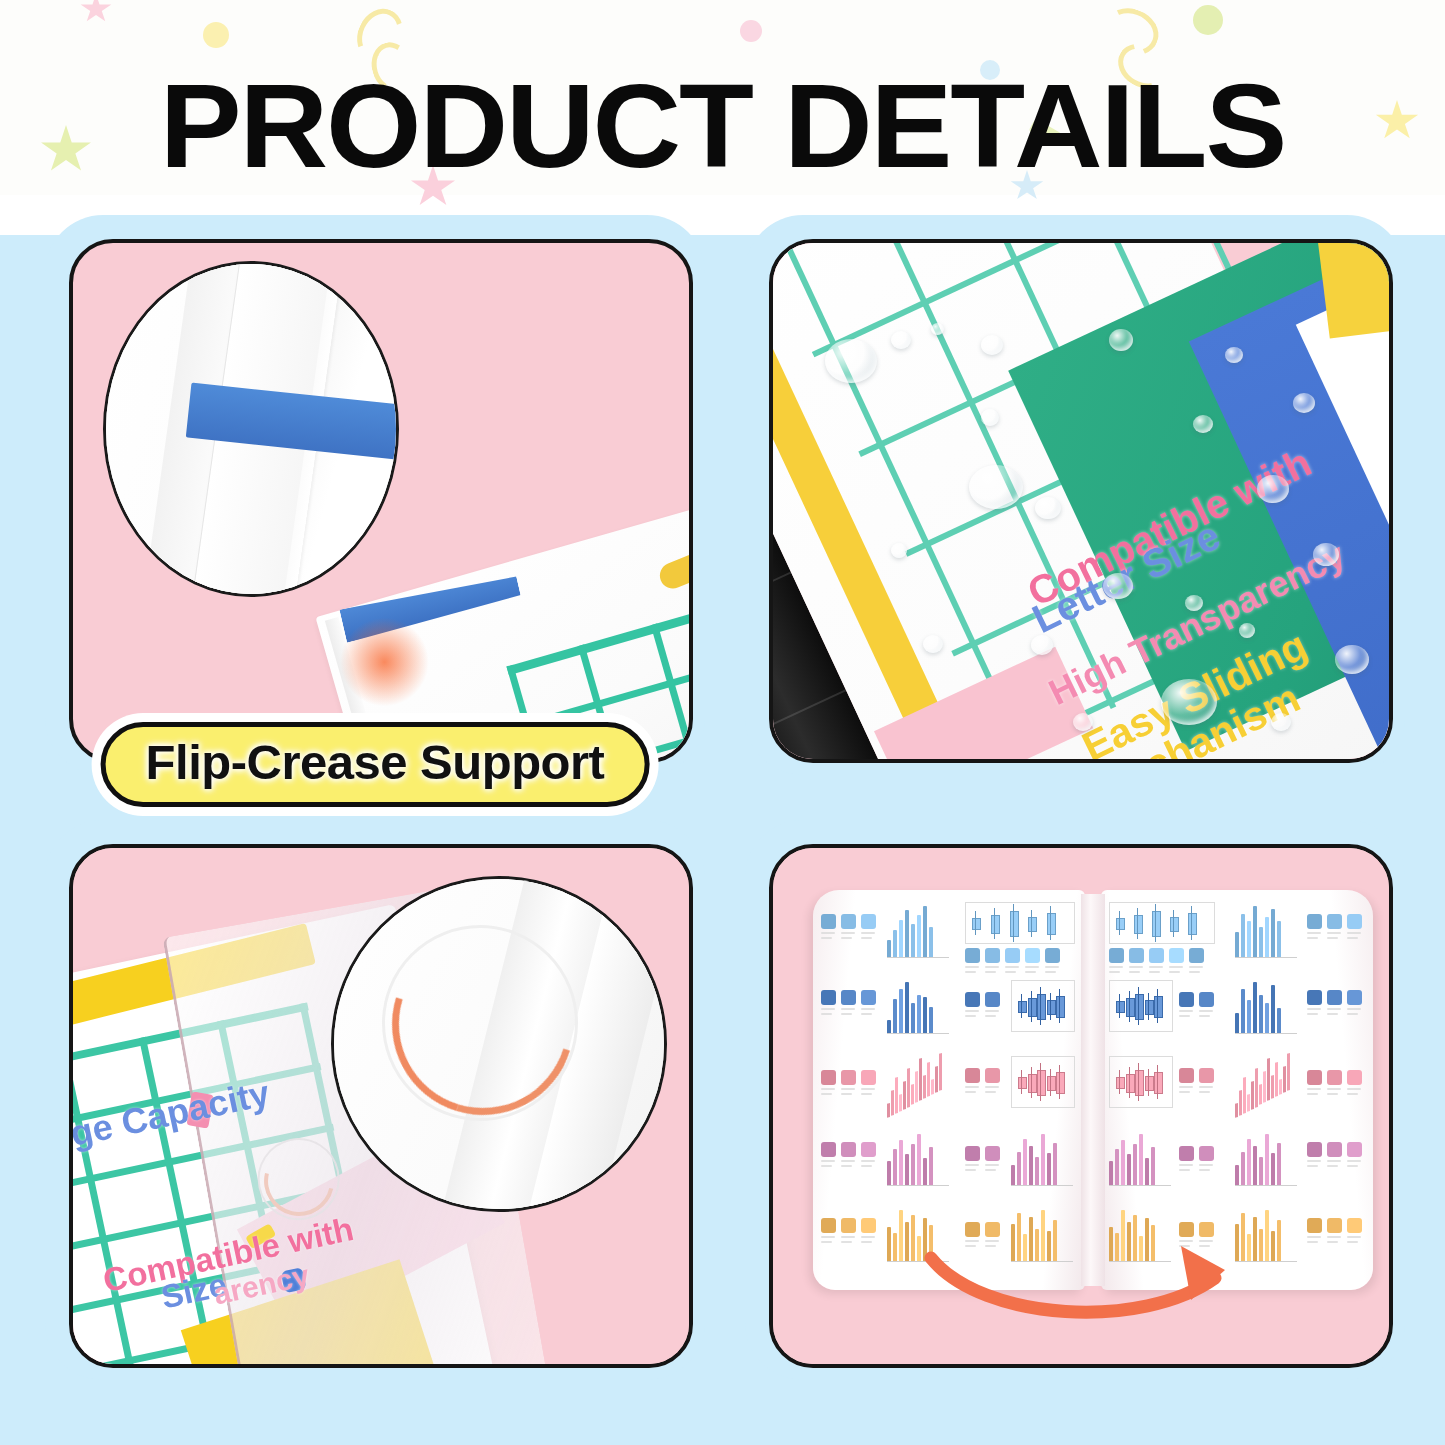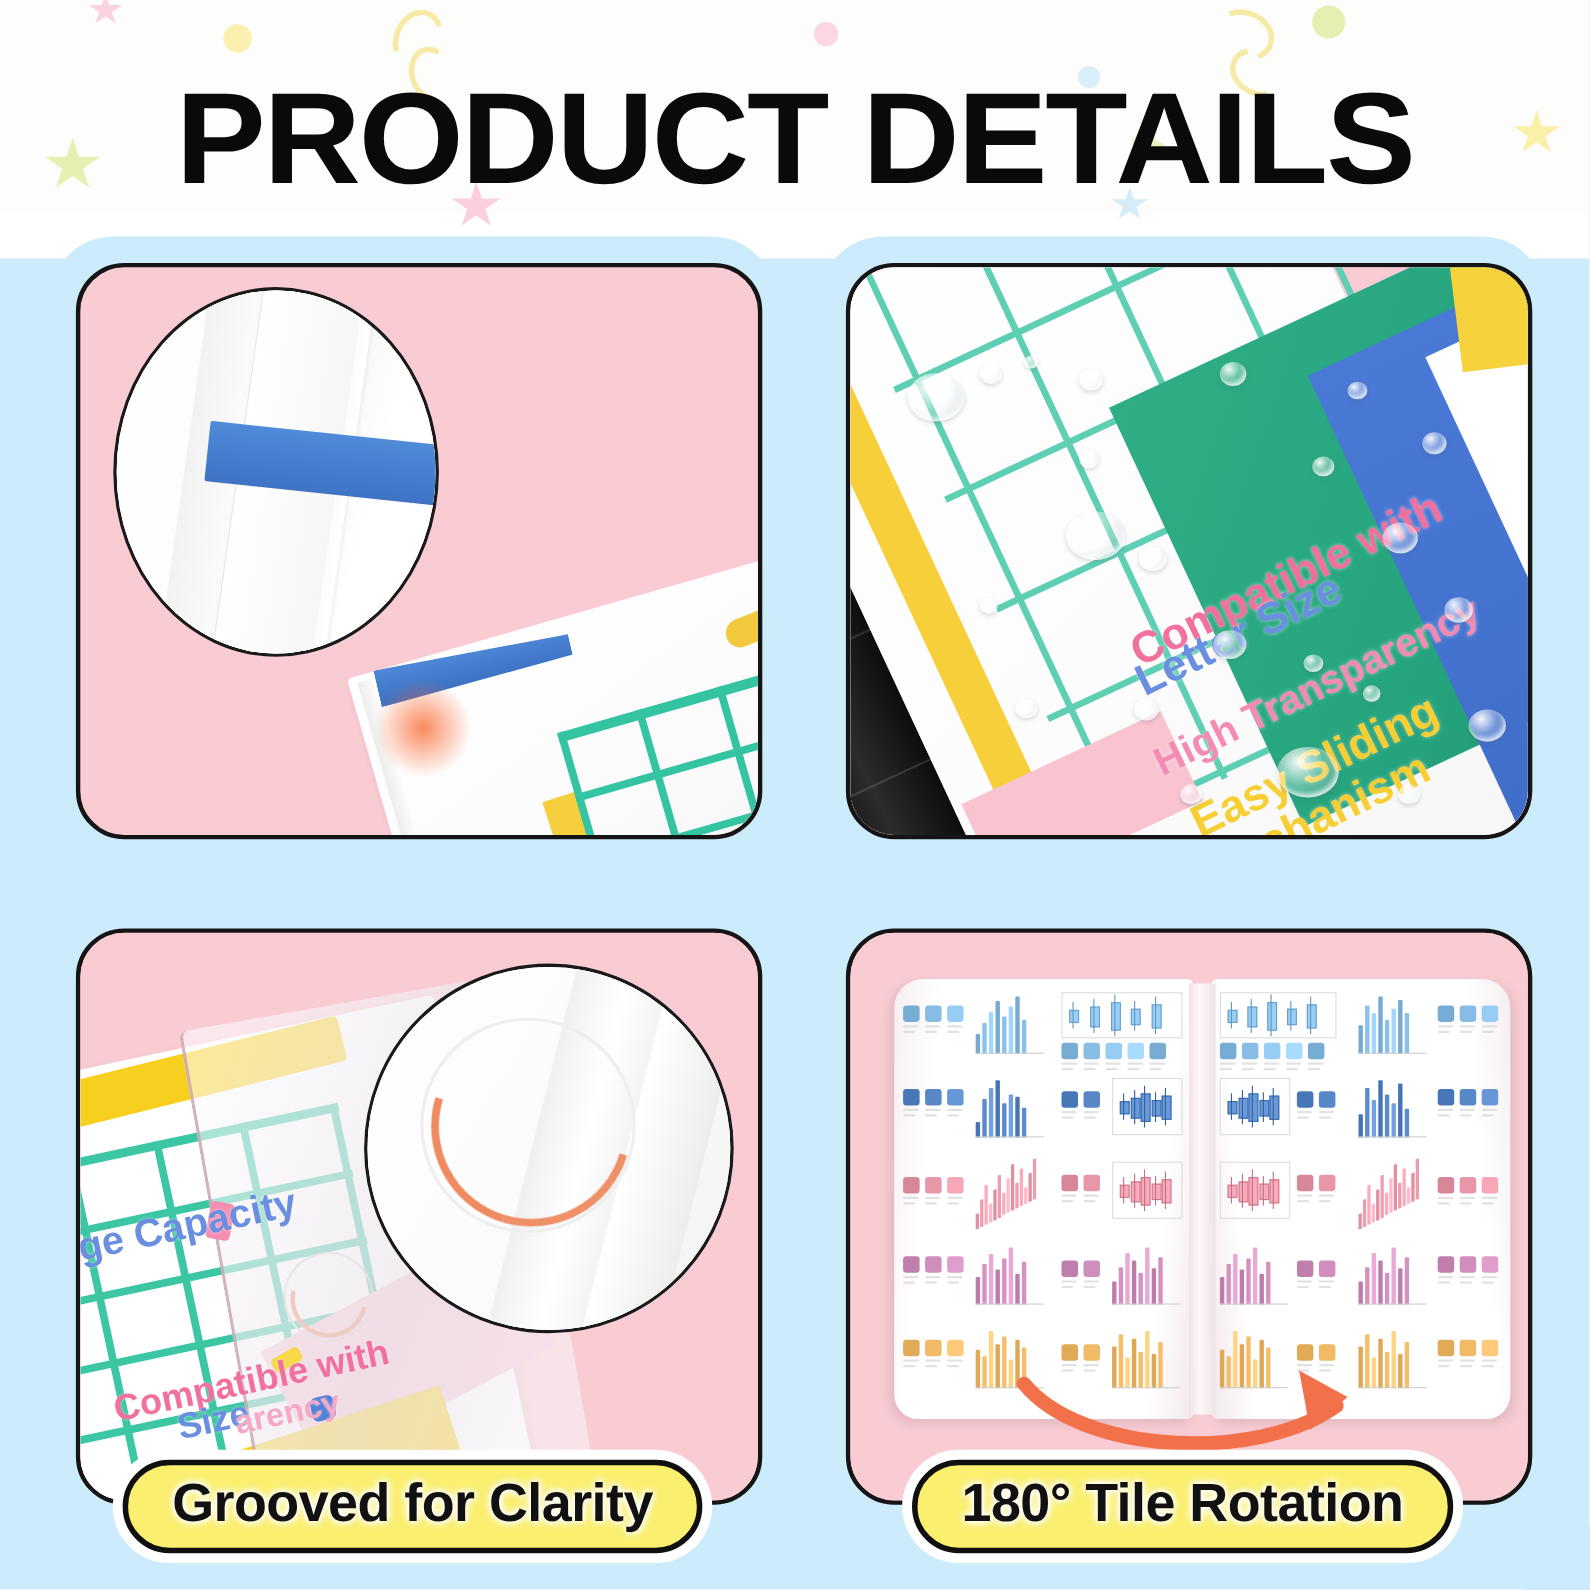--- a/index.html
+++ b/index.html
@@ -352,20 +352,23 @@
             <i style="left:0;top:118px;width:300px;height:7px;"></i>
             <i style="left:0;top:178px;width:300px;height:7px;"></i>
             <i style="left:0;top:0;width:7px;height:190px;"></i>
             <i style="left:74px;top:0;width:7px;height:190px;"></i>
             <i style="left:150px;top:0;width:7px;height:190px;"></i>
 
           </div>
 
         </div>
 
+      </div>
+      <div class="pill">
+        <span>Flip-Crease Support</span>
       </div>
     </div>
 
     <div class="card c2">
       <div class="card-frame"></div>
       <div class="card-body">
         <div class="p2-scene">
           <div class="p2-rot">
             <div class="p2-black">
               <i style="top:340px;"></i>
@@ -469,23 +472,20 @@
           <div class="p3-magnifier">
             <div class="p3-mag-bg"></div>
             <div class="p3-mag-band"></div>
             <div class="p3-mag-band2"></div>
             <div class="p3-mag-ring"></div>
             <div class="p3-mag-arc"></div>
           </div>
 
         </div>
       </div>
-      <div class="pill">
-        <span>Grooved for Clarity</span>
-      </div>
     </div>
 
     <div class="card c4">
       <div class="card-frame"></div>
       <div class="card-body">
         <div class="p4-scene">
           <div class="p4-book">
             <div class="p4-page left" id="pageL">
                 <div class="p4-row" style="top: 10px;">
                   <div class="mini" style="left: 2px; top: 14px;">
@@ -979,19 +979,16 @@
                 </div>
               </div>
             <div class="p4-spine"></div>
           </div>
           <svg class="p4-arrow" viewBox="0 0 340 110">
             <path d="M8 40 C60 104 220 112 292 60" fill="none" stroke="#f2704a" stroke-width="13" stroke-linecap="round"></path>
             <path d="M258 28 L302 52 L268 82 Z" fill="#f2704a"></path>
           </svg>
         </div>
       </div>
-      <div class="pill">
-        <span>180° Tile Rotation</span>
-      </div>
     </div>
 
   </div>
 </div>
 
 </body></html>

